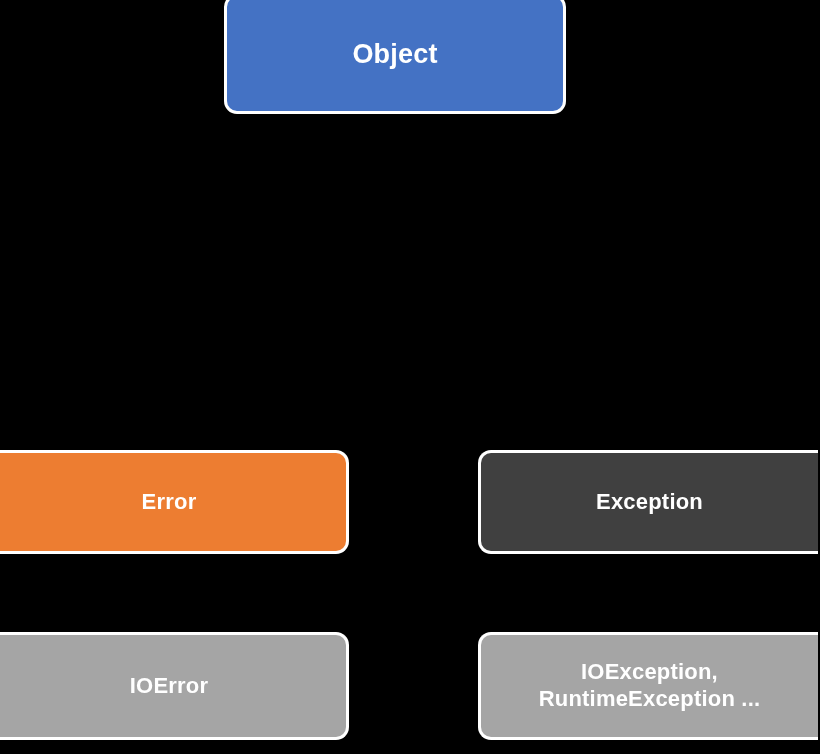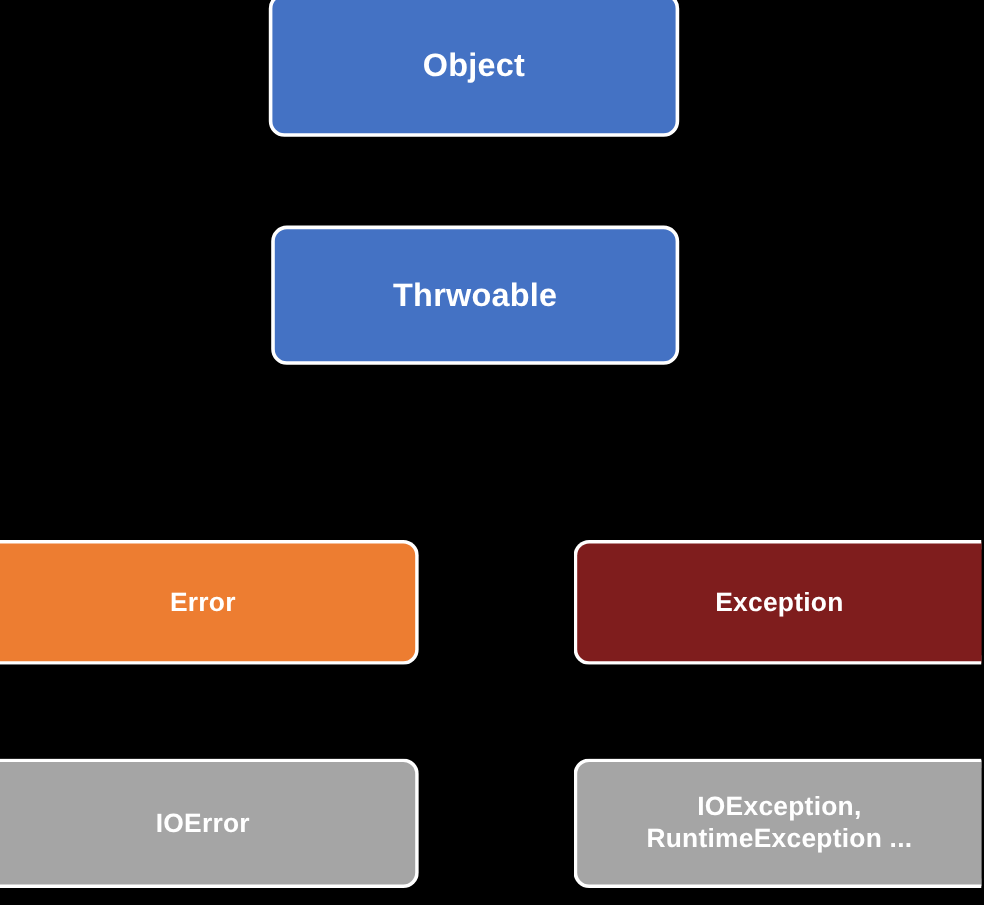--- a/index.html
+++ b/index.html
@@ -133,29 +133,26 @@
 
     <path d="M 172 554 L 172 632" stroke="#000000" stroke-width="3" fill="none"></path>
 
     <path d="M 648 554 L 648 632" stroke="#000000" stroke-width="3" fill="none"></path>
   </svg>
 
   <div class="node" id="node-object" style="background: rgb(68, 114, 196); border-color: rgb(255, 255, 255); color: rgb(255, 255, 255);">
     <span class="node-label">Object</span>
   </div>
 
-  <div class="node" id="node-throwable" style="background: rgb(68, 114, 196); border-color: rgb(255, 255, 255); color: rgb(255, 255, 255);">
-    <span class="node-label">Thrwoable</span>
-  </div>
 
   <div class="node" id="node-error" style="background: rgb(237, 125, 49); border-color: rgb(255, 255, 255); color: rgb(255, 255, 255);">
     <span class="node-label">Error</span>
   </div>
 
-  <div class="node" id="node-exception" style="background: #7f1d1d; border-color: rgb(255, 255, 255); color: rgb(255, 255, 255);">
+  <div class="node" id="node-exception" style="background: #404040; border-color: rgb(255, 255, 255); color: rgb(255, 255, 255);">
     <span class="node-label">Exception</span>
   </div>
 
   <div class="node" id="node-ioerror" style="background: rgb(165, 165, 165); border-color: rgb(255, 255, 255); color: rgb(255, 255, 255);">
     <span class="node-label">IOError</span>
   </div>
 
   <div class="node" id="node-exception-subclasses" style="background: rgb(165, 165, 165); border-color: rgb(255, 255, 255); color: rgb(255, 255, 255);">
     <span class="node-label">IOException,
 RuntimeException ...</span>

